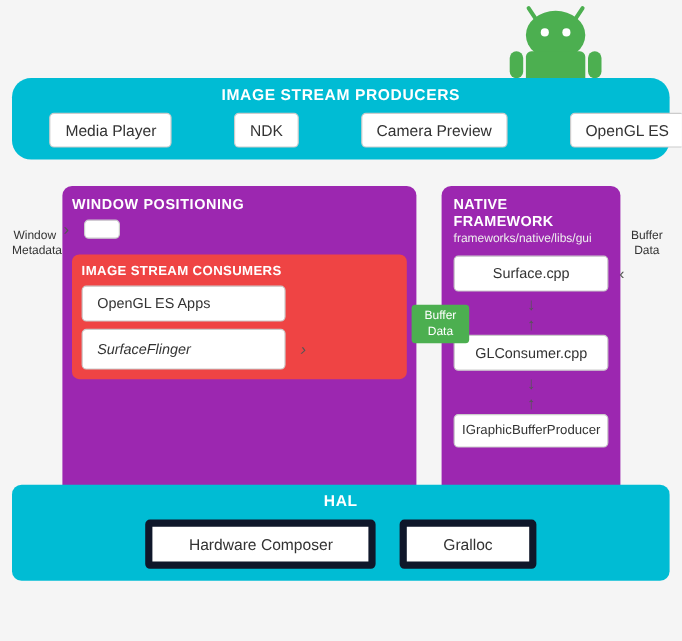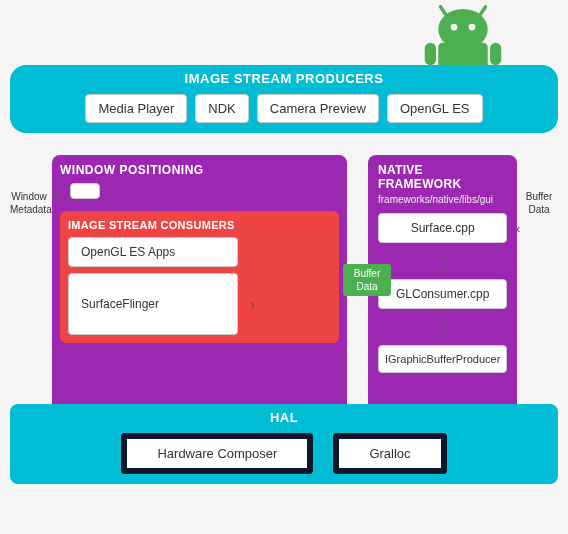--- a/index.html
+++ b/index.html
@@ -52,20 +52,21 @@
       justify-content: center;
     }
     .box-item {
       background: white;
       border: 1px solid #ccc;
       border-radius: 4px;
       padding: 6px 12px;
       font-size: 13px;
       color: #333;
       white-space: nowrap;
+      margin-left: 44px;
     }
 
     
     .hal-bar {
       position: absolute;
       bottom: 50px;
       left: 10px;
       right: 10px;
       background: #00BCD4;
       border-radius: 8px;
@@ -176,21 +177,21 @@
         
         <span style="position:absolute;left:-18px;top:50%;transform:translateY(-50%);font-size:14px;color:#555;">›</span>
       </div>
 
       
       <div style="background:#ef4444;border-radius:6px;padding:8px;position:relative;">
         <div style="color:white;font-weight:bold;font-size:11px;letter-spacing:0.3px;margin-bottom:6px;">IMAGE STREAM CONSUMERS</div>
         <div style="background:white;border:1px solid #ccc;border-radius:4px;padding:7px 12px;font-size:12px;color:#333;margin-bottom:6px;width:170px;position:relative;">
           <span>OpenGL ES Apps</span>
         </div>
-        <div style="background:white;border:1px solid #ccc;border-radius:4px;padding:23px 12px;font-size:12px;color:#333;width:170px;position:relative;">
+        <div style="background:white;border:1px solid #ccc;border-radius:4px;padding:9px 12px;font-size:12px;color:#333;width:170px;position:relative;font-style:italic;">
           <span>SurfaceFlinger</span>
           
           <span style="position:absolute;right:-18px;top:50%;transform:translateY(-50%);font-size:14px;color:#555;">›</span>
         </div>
 
         <div style="position:absolute;right:-52px;top:40%;background:#4CAF50;color:white;font-size:10px;padding:3px 5px;border-radius:3px;text-align:center;width:48px;line-height:1.3;z-index:10;">
           <span>Buffer
 Data</span>
         </div>
       </div>

